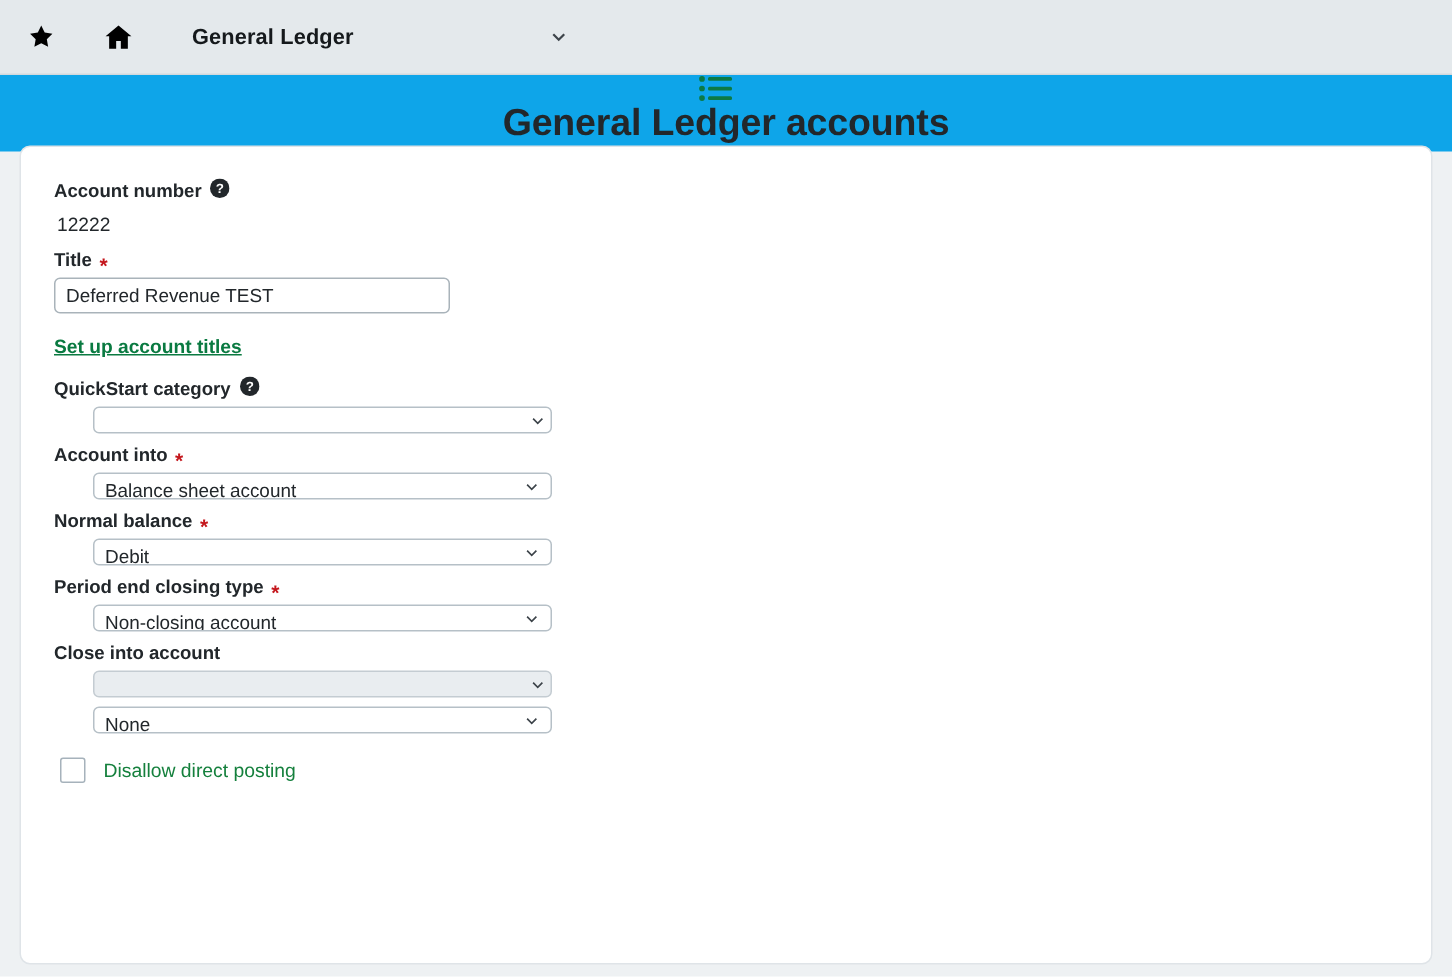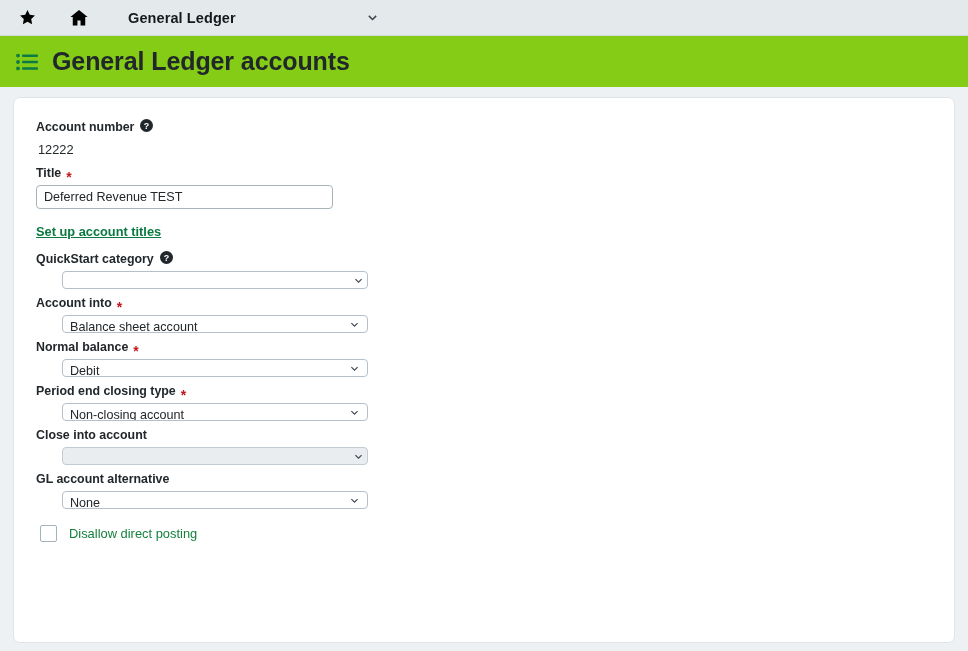--- a/index.html
+++ b/index.html
@@ -10,21 +10,21 @@
   }
   body {
     font-family: "Liberation Sans", sans-serif;
     background: #eef1f3;
     color: #22272b;
     -webkit-font-smoothing: antialiased;
   }
 
   
   .topbar {
-    height: 36px;
+    height: 50px;
     background: #e4e9ec;
     border-bottom: 1px solid #d2d9dd;
     display: flex;
     align-items: center;
     padding: 0 10px;
     position: relative;
   }
   .topbar-icon {
     width: 34px;
     height: 30px;
@@ -47,24 +47,25 @@
     margin-left: 130px;
     color: #3d444a;
     display: flex;
     align-items: center;
     cursor: pointer;
   }
 
   
   .pagehead {
     height: 51px;
-    background: #84cc16;
+    background: #0ea5e9;
     display: flex;
     align-items: center;
     padding: 0 16px;
+    flex-direction: column;
   }
   .pagehead-icon {
     color: #0c7a45;
     margin-right: 14px;
     display: flex;
     align-items: center;
     cursor: pointer;
   }
   .pagehead-title {
     font-size: 25px;
@@ -112,21 +113,21 @@
   }
 
   .readonly-value {
     font-size: 12.8px;
     color: #22272b;
     padding: 2px 1px 0 2px;
     line-height: 18px;
   }
 
   .text-input {
-    width: 297px;
+    width: 264px;
     height: 24px;
     border: 1px solid #a9b3ba;
     border-radius: 4px;
     background: #fff;
     font-family: "Liberation Sans", sans-serif;
     font-size: 12.6px;
     color: #22272b;
     padding: 0 7px;
     outline: none;
   }
@@ -362,23 +363,20 @@
           <path d="M3.5 6 L8 10.5 L12.5 6"></path>
         </svg>
       </span>
     </div>
   </div>
 
   <div class="gap-6"></div>
 
   
   <div class="field">
-    <div class="flabel">
-      <span>GL account alternative</span>
-    </div>
     <div class="select-wrap">
       <div class="select-box">None</div>
       <span class="select-chev">
         <svg width="11" height="11" viewBox="0 0 16 16" fill="none" stroke="currentColor" stroke-width="1.6" aria-hidden="true">
           <path d="M3.5 6 L8 10.5 L12.5 6"></path>
         </svg>
       </span>
     </div>
   </div>
 

